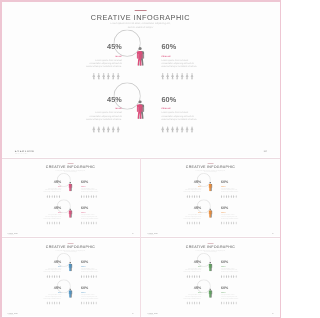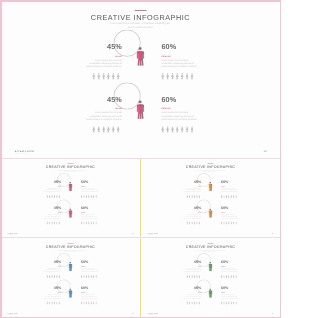--- a/index.html
+++ b/index.html
@@ -1,21 +1,21 @@
 <!DOCTYPE html>
 <html><head>
 <meta charset="utf-8">
 <style>
   html,body{margin:0;padding:0;background:#ffffff;}
   body{width:281px;height:318px;font-family:"Liberation Sans",sans-serif;overflow:hidden;
        -webkit-font-smoothing:antialiased;text-rendering:geometricPrecision;}
   .page{position:relative;width:281px;height:318px;background:#ffffff;}
 
   
-  .slide{position:absolute;overflow:hidden;background:#fde047;padding-left:20px;}
+  .slide{position:absolute;overflow:hidden;background:#fde047;}
   .canvas{position:absolute;left:0;top:0;width:960px;height:540px;
           transform-origin:0 0;background:#fdfdfd;}
 
   .ttl-rule{position:absolute;left:480px;top:31px;width:41px;height:2.6px;
             margin-left:-20.5px;background:#b8707c;}
   .ttl{position:absolute;left:0;top:42px;width:960px;text-align:center;
        font-size:25px;letter-spacing:1.9px;color:#565656;font-weight:400;line-height:28px;}
   .sub{position:absolute;left:480px;top:72px;width:215px;margin-left:-107.5px;text-align:center;
        font-size:8px;line-height:12.5px;color:#c7c7c7;letter-spacing:.2px;}
 

